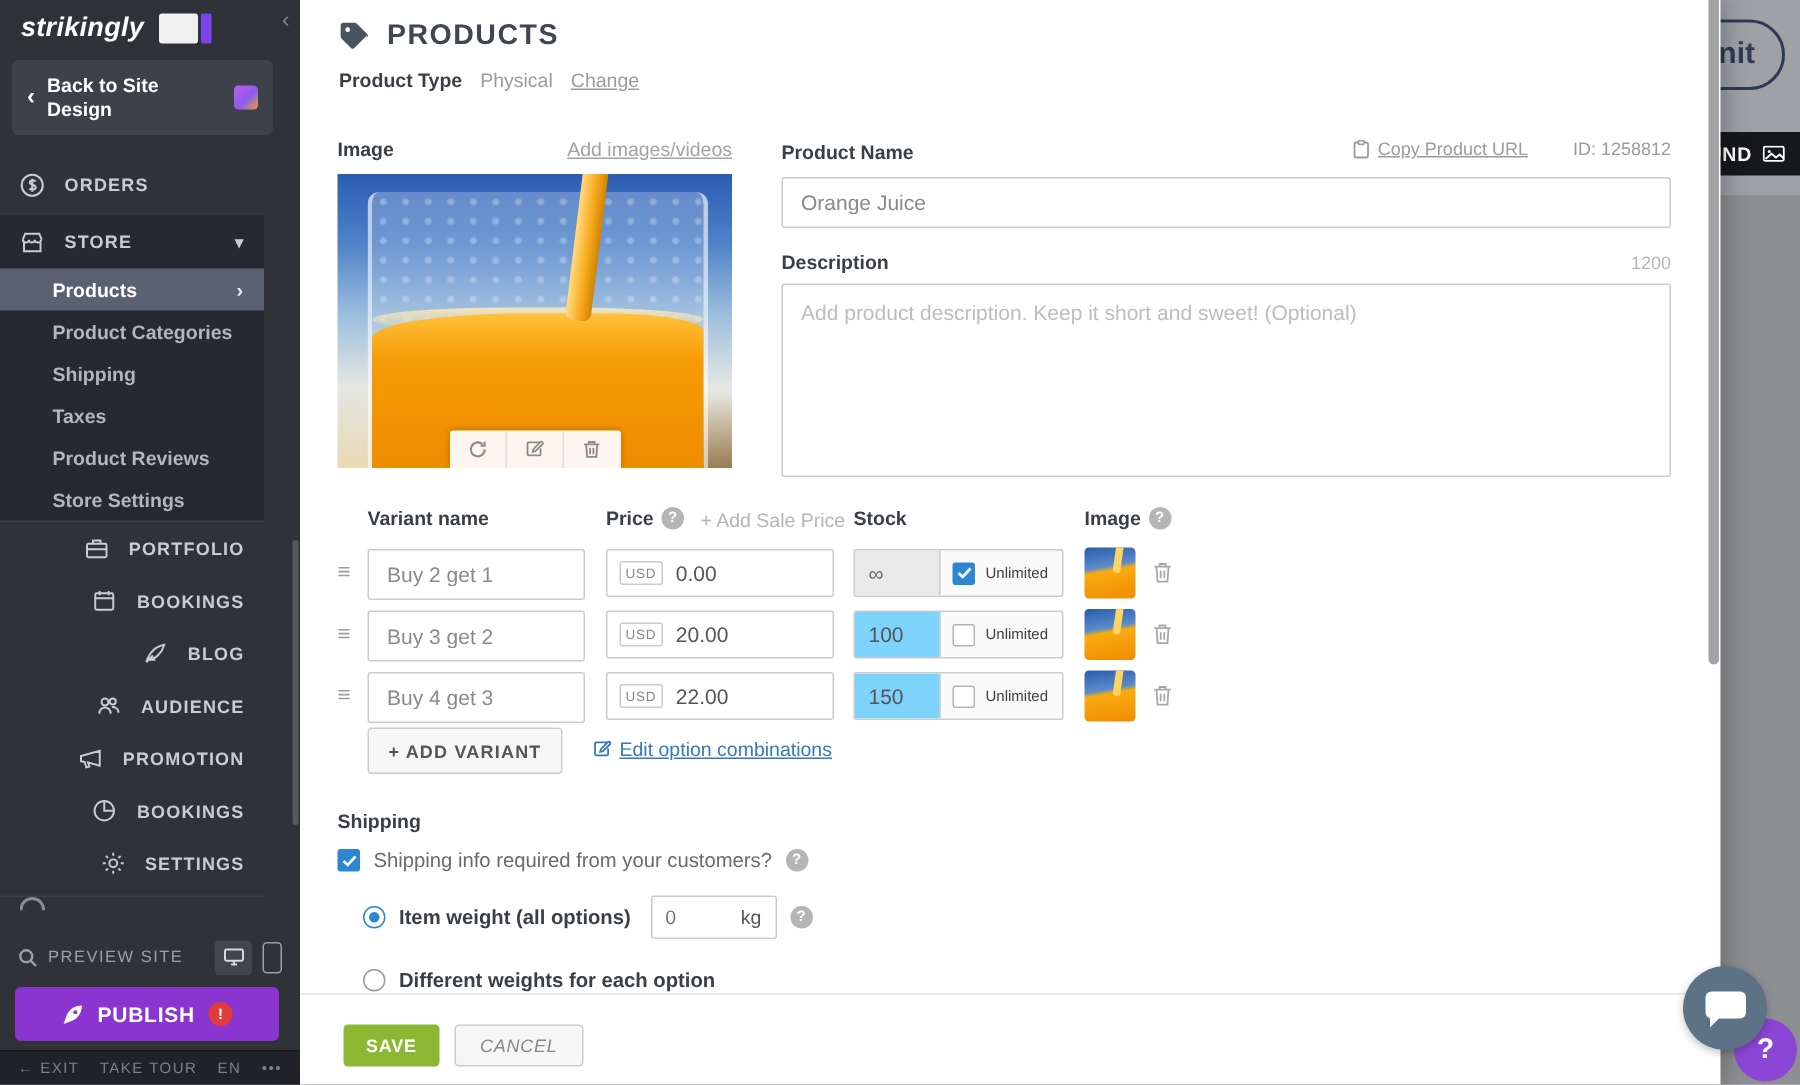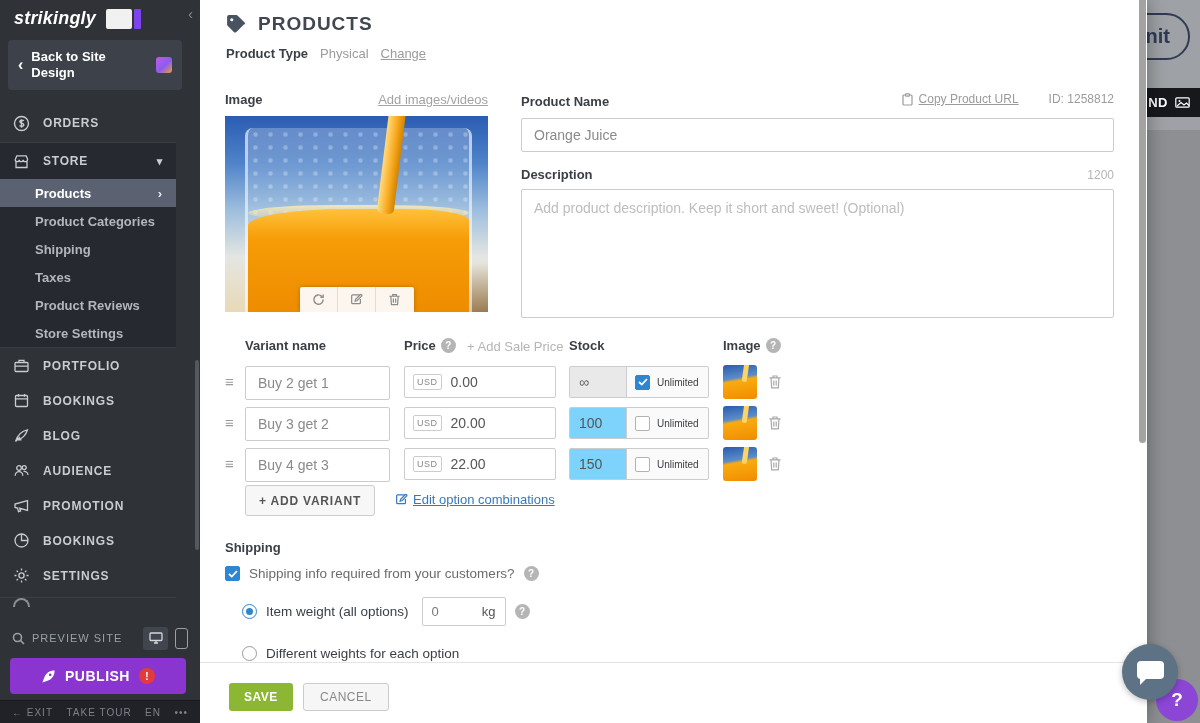--- a/index.html
+++ b/index.html
@@ -112,54 +112,54 @@
   .q-circle { width:15px; height:15px; border-radius:50%; background:#b5b5b5; color:#fff; font-size:10px; font-weight:bold;
     display:inline-flex; align-items:center; justify-content:center; flex:none; cursor:pointer; }
   .radio-row { display:flex; align-items:center; gap:9px; margin-left:17px; }
   .radio-row1 { margin-top:16px; }
   .radio-row2 { margin-top:20px; }
   .radio { width:15px; height:15px; border-radius:50%; border:1.5px solid #9a9a9a; background:#fff; position:relative;
     cursor:pointer; flex:none; }
   .radio.selected { border-color:#2e86d1; }
   .radio.selected::after { content:""; position:absolute; left:2.5px; top:2.5px; width:7px; height:7px; border-radius:50%;
     background:#2e86d1; }
-  .radio-label { font-weight:normal; color:#3a3f46; font-size:13.5px; }
+  .radio-label { font-weight:bold; color:#3a3f46; font-size:13.5px; }
   .weight-box { width:84px; height:29px; border:1px solid #ccc; border-radius:2px; display:flex; align-items:center;
     padding:0 9px; margin-left:4px; }
   .weight-box input { width:40px; border:none; outline:none; font-size:13px; color:#777; font-family:"Liberation Sans",sans-serif; }
   .weight-unit { margin-left:auto; color:#555; font-size:13px; }
 
   
   .m-footer-divider { position:absolute; left:0; top:662px; width:100%; border-top:1px solid #e4e4e4; }
   .save-btn { position:absolute; left:29px; top:683px; height:28px; padding:0 15px; background:#8cb732; border:none;
     border-radius:3px; color:#fff; font-weight:bold; font-size:12px; letter-spacing:.5px; cursor:pointer;
     font-family:Liberation Sans, sans-serif; }
   .cancel-btn { position:absolute; left:103px; top:683px; height:28px; padding:0 16px; background:#f6f6f6;
     border:1px solid #ccc; border-radius:3px; color:#888; font-size:12px; letter-spacing:.5px; cursor:pointer;
-    font-family:"Liberation Sans",sans-serif; }
+    font-family:"Liberation Sans",sans-serif;font-style:italic; }
 
   
   .sidebar { position:absolute; left:0; top:0; width:200px; height:723px; background:#2f3237; z-index:6; }
   .logo-row { position:absolute; left:14px; top:8px; display:flex; align-items:center; gap:10px; }
   .logo-text { color:#fff; font-size:18px; font-weight:bold; font-style:italic; letter-spacing:.2px; }
   .logo-mark { display:flex; gap:2px; }
   .logo-sq { width:26px; height:20px; background:#f1f1f1; border-radius:2px; }
   .logo-bar { width:7px; height:20px; background:#7d43ee; border-radius:1px; }
   .collapse { position:absolute; right:7px; top:5px; color:#85888d; font-size:15px; cursor:pointer; }
   .back-btn { position:absolute; left:8px; top:40px; width:174px; height:50px; background:#3c414a; border-radius:4px;
     display:flex; align-items:center; padding:0 10px; cursor:pointer; }
   .back-chev { color:#fff; font-size:16px; font-weight:bold; margin-right:8px; }
   .back-label { color:#fff; font-weight:bold; font-size:13px; line-height:1.2; width:96px; }
   .back-ico { margin-left:auto; width:16px; height:16px; border-radius:3px;
     background:linear-gradient(135deg,#c05ce0 0%, #8a5cf0 55%, #f0a030 100%); }
 
   .nav { position:absolute; left:0; top:104px; width:176px; }
   .nav-item { height:38px; display:flex; align-items:center; padding:0 13px; color:#c9ccd2; font-size:12px;
     font-weight:bold; letter-spacing:.8px; cursor:pointer; }
-  .nav-item.h35 { height:35px; }
+  .nav-item.h35 { height:35px;justify-content:flex-end; }
   .nav-icon { width:17px; height:17px; margin-right:13px; display:inline-flex; align-items:center; justify-content:center;
     color:#c9ccd2; flex:none; }
   .store-block { background:#26292f; border-top:1px solid #3a3e44; border-bottom:1px solid #3a3e44; }
   .store-chev { margin-left:auto; color:#c9ccd2; font-size:11px; }
   .sub-item { height:28px; display:flex; align-items:center; padding:0 14px 0 35px; color:#b2b6bd; font-size:13px;
     font-weight:bold; cursor:pointer; }
   .sub-item.selected { background:#5a6170; color:#fff; }
   .sub-chev { margin-left:auto; color:#e8eaee; font-size:13px; }
   .side-divider { border-top:1px solid #3b3e44; margin-top:4px; }
   .arc-ico { position:absolute; left:13px; top:598px; width:17px; height:9px; border:2px solid #8a8e95;

